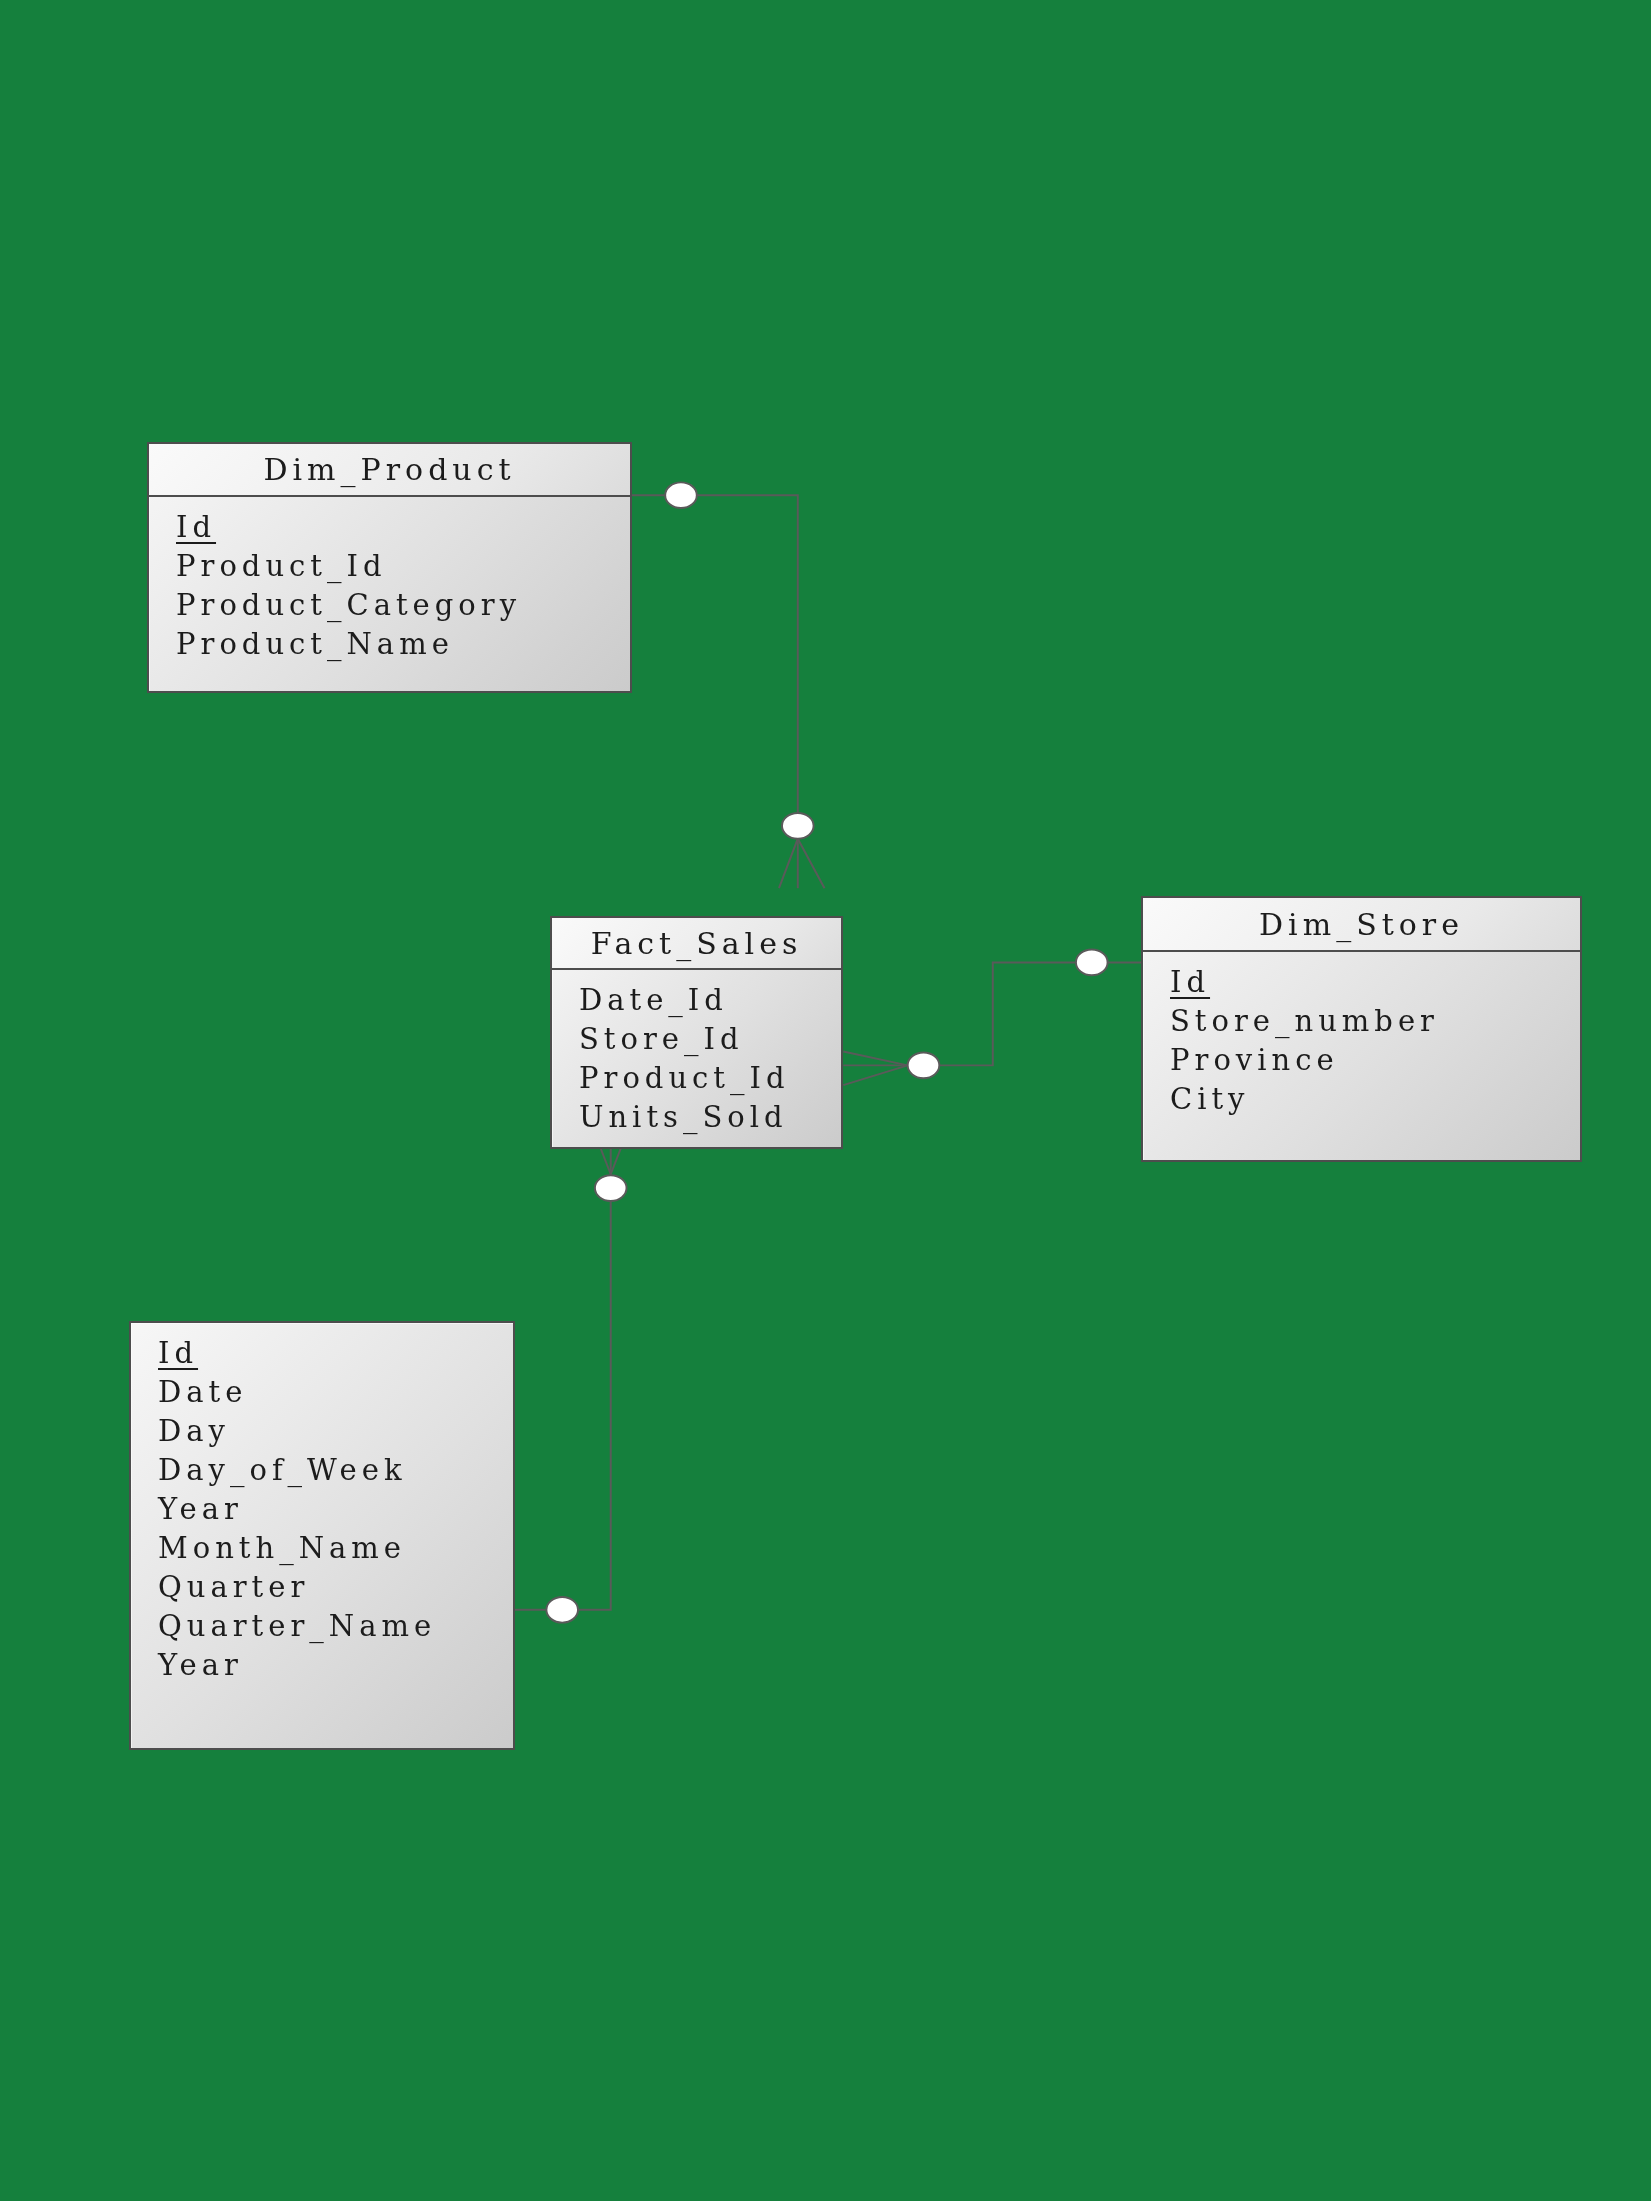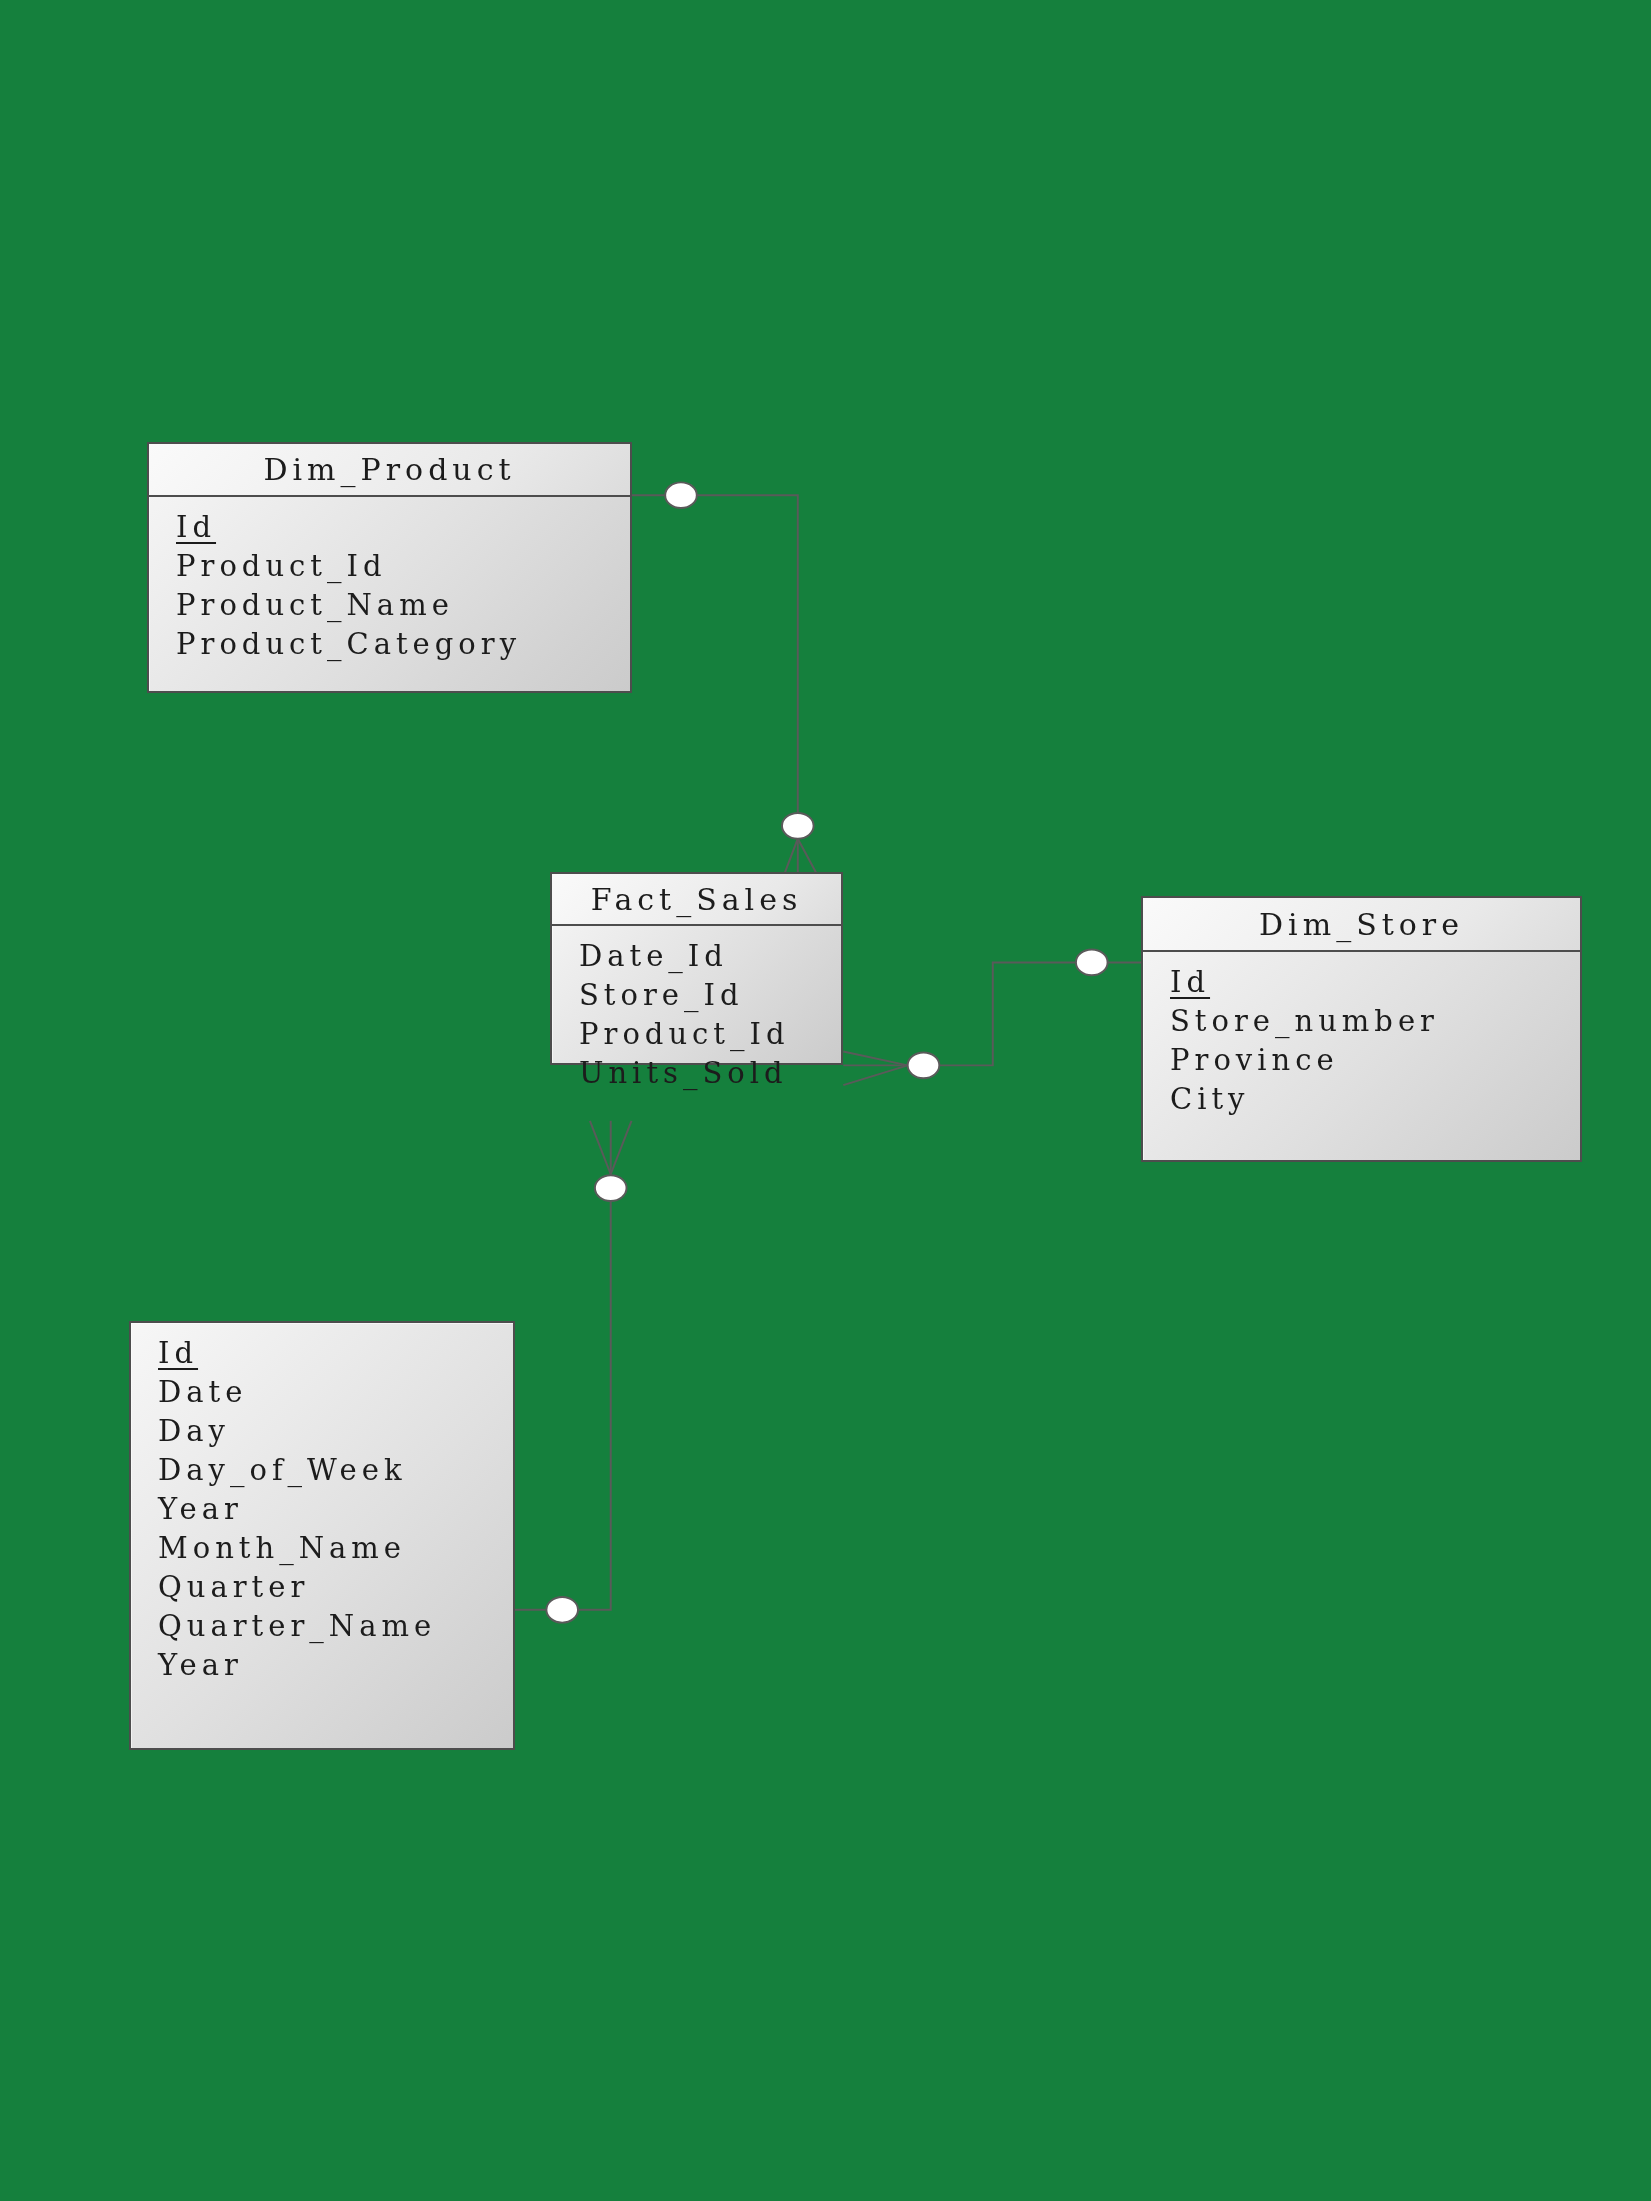--- a/index.html
+++ b/index.html
@@ -53,21 +53,21 @@
     white-space: nowrap;
   }
   .field.pk {
     text-decoration: underline;
     text-decoration-thickness: 2px;
     text-underline-offset: 5px;
   }
   
   #t-dim-product { left: 147px; top: 442px; width: 485px; height: 251px; }
   #t-dim-product .thead { height: 53px; }
-  #t-fact-sales  { left: 550px; top: 872px; width: 293px; height: 193px; }
+  #t-fact-sales  { left: 550px; top: 916px; width: 293px; height: 233px; }
   #t-fact-sales  .thead { height: 52px; }
   #t-dim-store   { left: 1141px; top: 896px; width: 441px; height: 266px; }
   #t-dim-store   .thead { height: 54px; }
   #t-dim-date    { left: 129px; top: 1321px; width: 386px; height: 429px; }
   #t-dim-date    .thead { height: 54px; }
 </style>
 </head>
 <body>
 
 <div id="canvas">
@@ -101,22 +101,22 @@
     </g>
   </svg>
 
   <div class="db-table" id="t-dim-product">
     <div class="thead">
       <span>Dim_Product</span>
     </div>
     <div class="tbody">
       <div class="field pk">Id</div>
       <div class="field">Product_Id</div>
+      <div class="field">Product_Category</div>
       <div class="field">Product_Name</div>
-      <div class="field">Product_Category</div>
     </div>
   </div>
 
   <div class="db-table" id="t-fact-sales">
     <div class="thead">
       <span>Fact_Sales</span>
     </div>
     <div class="tbody">
       <div class="field">Date_Id</div>
       <div class="field">Store_Id</div>

